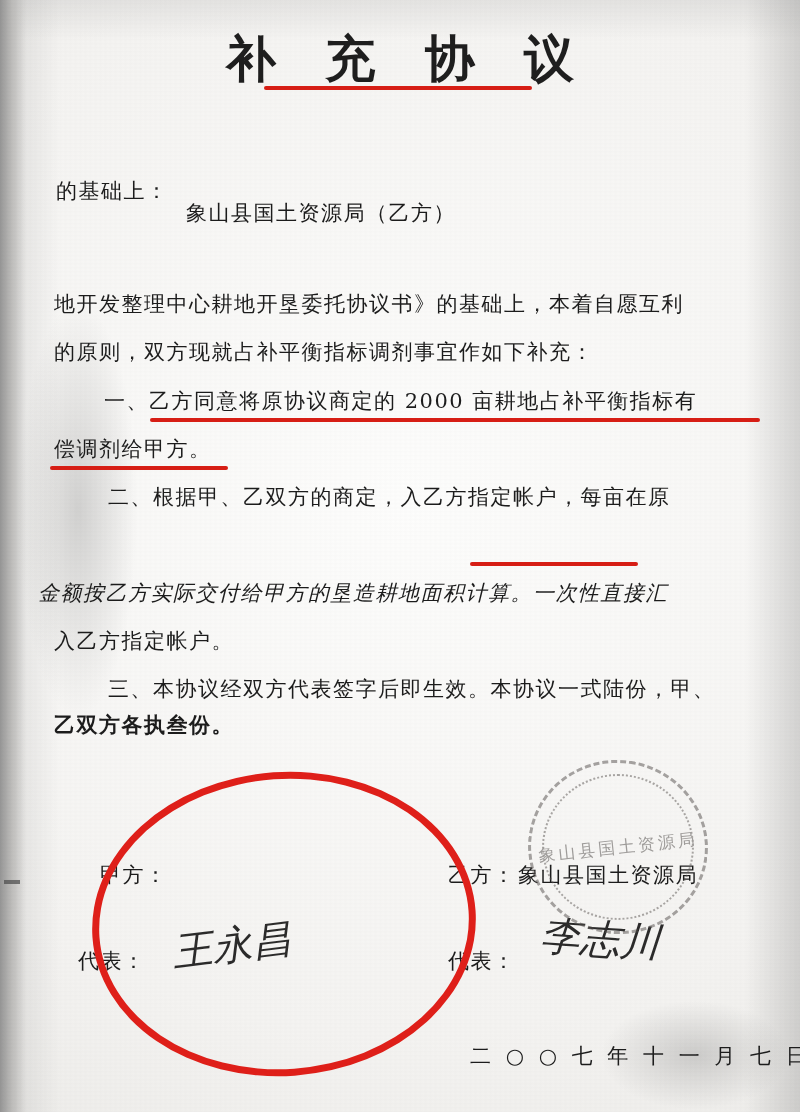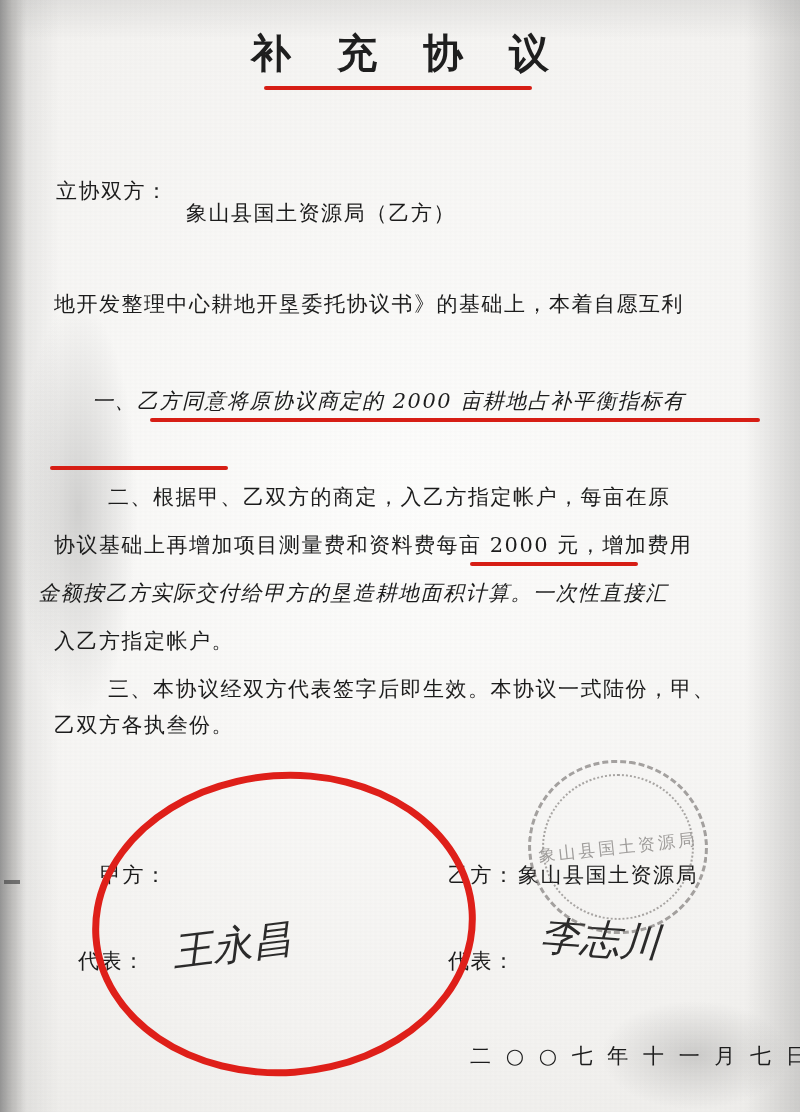--- a/index.html
+++ b/index.html
@@ -55,21 +55,21 @@
     inset: 0;
     padding: 0;
   }
   .doc-title {
     position: absolute;
     left: 0; right: 0;
     top: 26px;
     text-align: center;
     font-family: "DejaVu Serif", serif;
     font-weight: bold;
-    font-size: 40px;
+    font-size: 50px;
     letter-spacing: 16px;
     text-indent: 16px;
     color: #1f1f1f;
   }
   .title-underline {
     position: absolute;
     left: 264px;
     top: 86px;
     width: 268px;
     height: 4px;
@@ -171,37 +171,38 @@
   <div id="left-edge-mark"></div>
 
   <div class="smudge" style="left:18px;top:300px;width:120px;height:420px;"></div>
   <div class="smudge" style="left:600px;top:1000px;width:190px;height:110px;"></div>
 
   <div id="content">
 
     <div class="doc-title">补 充 协 议</div>
     <div class="title-underline"></div>
 
-    <div class="line" style="left:56px; top:178px;">立协双方：</div>
+    <div class="line" style="left:56px; top:178px;">的基础上：</div>
     <div class="line" style="left:186px; top:200px;text-align:right;">象山县国土资源局（乙方）</div>
 
     <div class="line" style="left:54px; top:291px;">地开发整理中心耕地开垦委托协议书》的基础上，本着自愿互利</div>
-
-    <div class="line" style="left:92px; top:388px;font-style:italic;">一、乙方同意将原协议商定的 2000 亩耕地占补平衡指标有</div>
+    <div class="line" style="left:54px; top:339px;">的原则，双方现就占补平衡指标调剂事宜作如下补充：</div>
+
+    <div class="line" style="left:104px; top:388px;">一、乙方同意将原协议商定的 2000 亩耕地占补平衡指标有</div>
     <div class="redline" style="left:150px; top:418px; width:610px;"></div>
+    <div class="line" style="left:54px; top:436px;">偿调剂给甲方。</div>
     <div class="redline" style="left:50px; top:466px; width:178px;"></div>
 
     <div class="line" style="left:108px; top:484px;">二、根据甲、乙双方的商定，入乙方指定帐户，每亩在原</div>
-    <div class="line" style="left:54px; top:532px;">协议基础上再增加项目测量费和资料费每亩 2000 元，增加费用</div>
     <div class="redline" style="left:470px; top:562px; width:168px;"></div>
     <div class="line" style="left:38px; top:580px;font-style:italic;">金额按乙方实际交付给甲方的垦造耕地面积计算。一次性直接汇</div>
     <div class="line" style="left:54px; top:628px;">入乙方指定帐户。</div>
 
     <div class="line" style="left:108px; top:676px;">三、本协议经双方代表签字后即生效。本协议一式陆份，甲、</div>
-    <div class="line" style="left:54px; top:712px;">乙双方各执叁份。</div>
+    <div class="line" style="left:54px; top:712px;font-weight:bold;">乙双方各执叁份。</div>
 
     <div class="line" style="left:78px; top:862px;margin-left:22px;">甲方：</div>
     <div class="line" style="left:448px; top:862px;">乙方：</div>
     <div class="line" style="left:518px; top:862px;">象山县国土资源局</div>
 
     <div class="line" style="left:78px; top:948px;">代表：</div>
     <div class="line" style="left:448px; top:948px;">代表：</div>
 
     <div class="sig" style="left:172px; top:918px;">王永昌</div>
     <div class="sig sig-2" style="left:540px; top:912px;">李志川</div>

